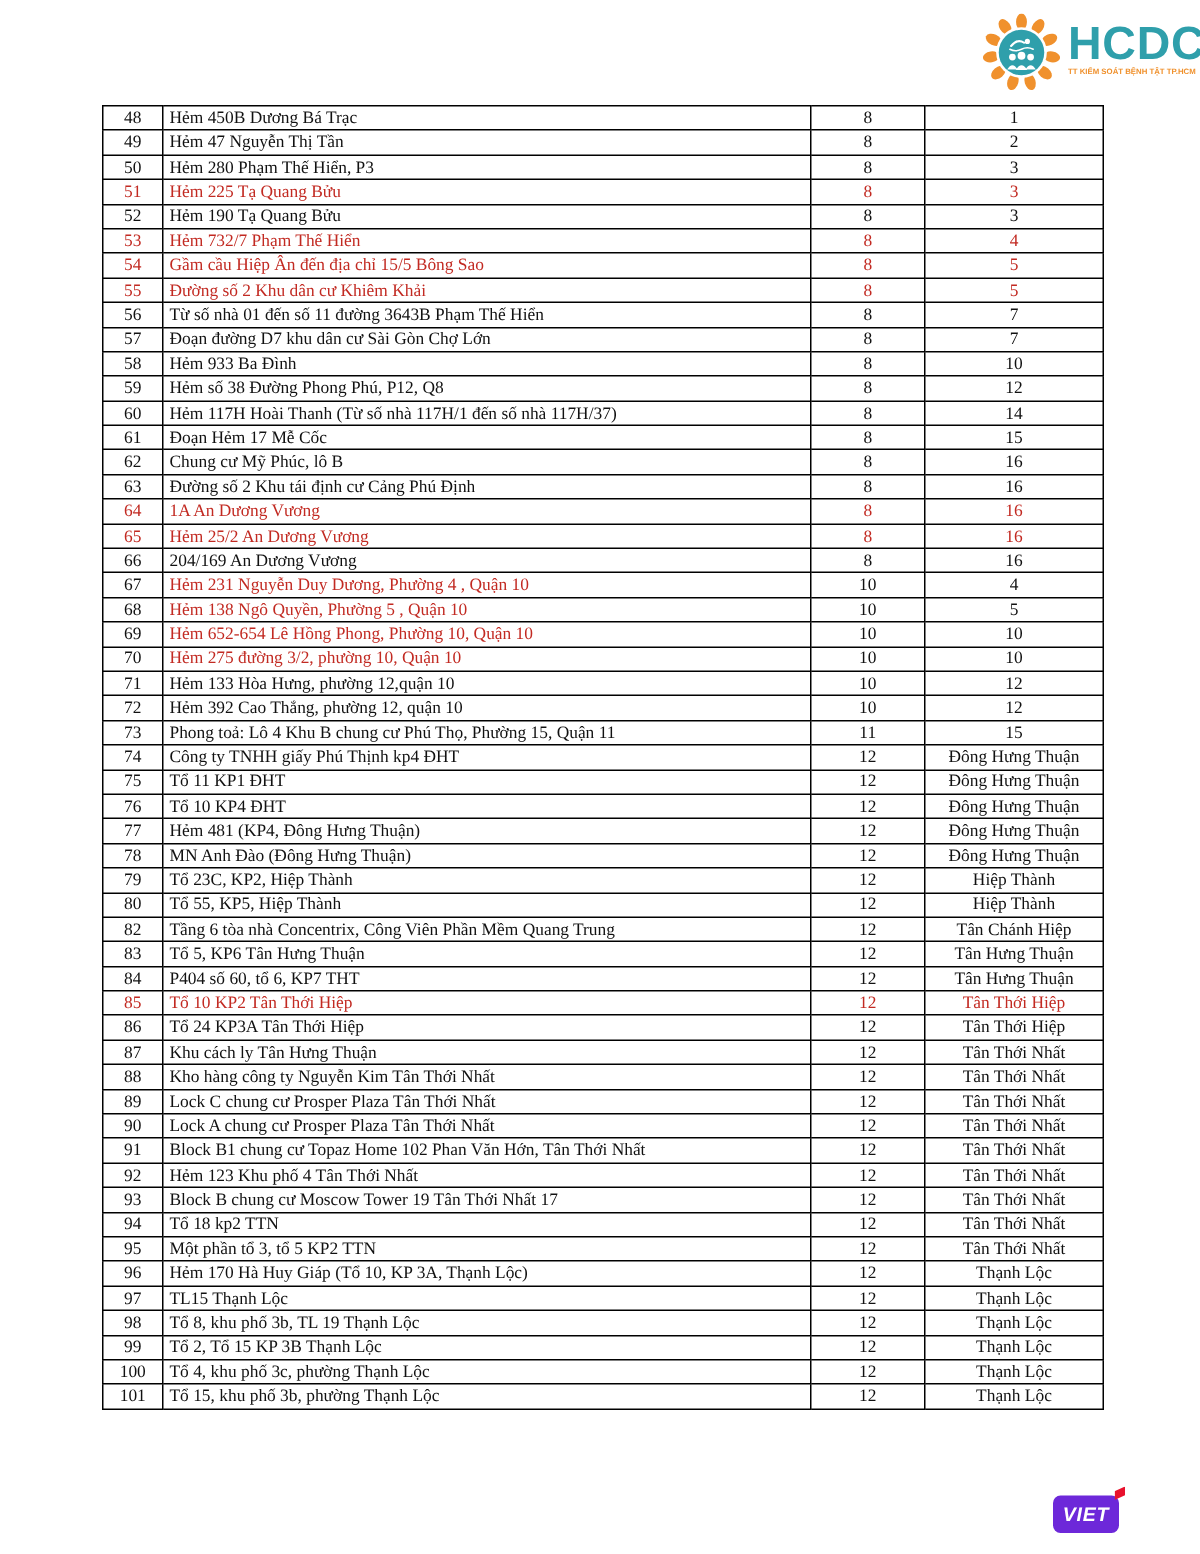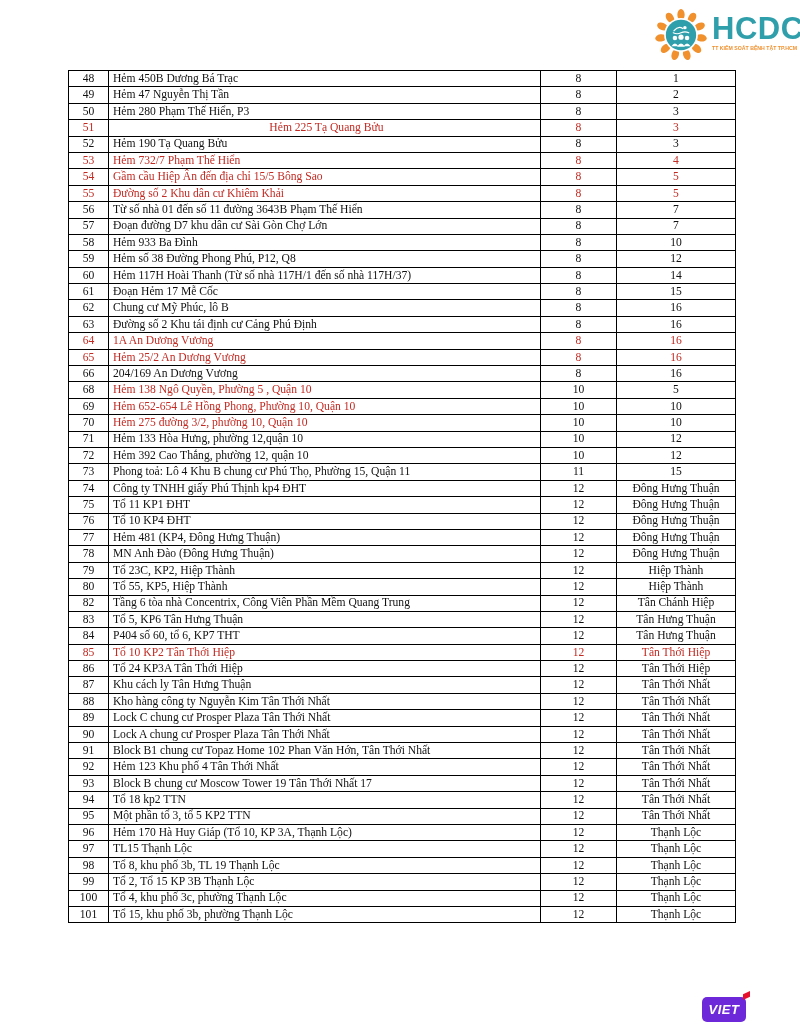--- a/index.html
+++ b/index.html
@@ -113,21 +113,21 @@
           <td class="col-ward">2</td>
         </tr>
         <tr>
           <td class="col-no">50</td>
           <td class="col-address">Hẻm 280 Phạm Thế Hiển, P3</td>
           <td class="col-district">8</td>
           <td class="col-ward">3</td>
         </tr>
         <tr>
           <td class="col-no red" style="color: rgb(194, 42, 34);">51</td>
-          <td class="col-address red" style="color: rgb(194, 42, 34); text-align: center;">Hẻm 225 Tạ Quang Bửu</td>
+          <td class="col-address red" style="color: rgb(194, 42, 34);">Hẻm 225 Tạ Quang Bửu</td>
           <td class="col-district red" style="color: rgb(194, 42, 34);">8</td>
           <td class="col-ward red" style="color: rgb(194, 42, 34);">3</td>
         </tr>
         <tr>
           <td class="col-no">52</td>
           <td class="col-address">Hẻm 190 Tạ Quang Bửu</td>
           <td class="col-district">8</td>
           <td class="col-ward">3</td>
         </tr>
         <tr>
@@ -206,20 +206,26 @@
           <td class="col-no red" style="color: rgb(194, 42, 34);">65</td>
           <td class="col-address red" style="color: rgb(194, 42, 34); margin-left: 44px;">Hẻm 25/2 An Dương Vương</td>
           <td class="col-district red" style="color: rgb(194, 42, 34);">8</td>
           <td class="col-ward red" style="color: rgb(194, 42, 34);">16</td>
         </tr>
         <tr>
           <td class="col-no">66</td>
           <td class="col-address">204/169 An Dương Vương</td>
           <td class="col-district">8</td>
           <td class="col-ward">16</td>
+        </tr>
+        <tr>
+          <td class="col-no">67</td>
+          <td class="col-address red" style="color: rgb(194, 42, 34);">Hẻm 231 Nguyễn Duy Dương, Phường 4 , Quận 10</td>
+          <td class="col-district">10</td>
+          <td class="col-ward">4</td>
         </tr>
         <tr>
           <td class="col-no">68</td>
           <td class="col-address red" style="color: rgb(194, 42, 34);">Hẻm 138 Ngô Quyền, Phường 5 , Quận 10</td>
           <td class="col-district">10</td>
           <td class="col-ward">5</td>
         </tr>
         <tr>
           <td class="col-no">69</td>
           <td class="col-address red" style="color: rgb(194, 42, 34);">Hẻm 652-654 Lê Hồng Phong, Phường 10, Quận 10</td>

